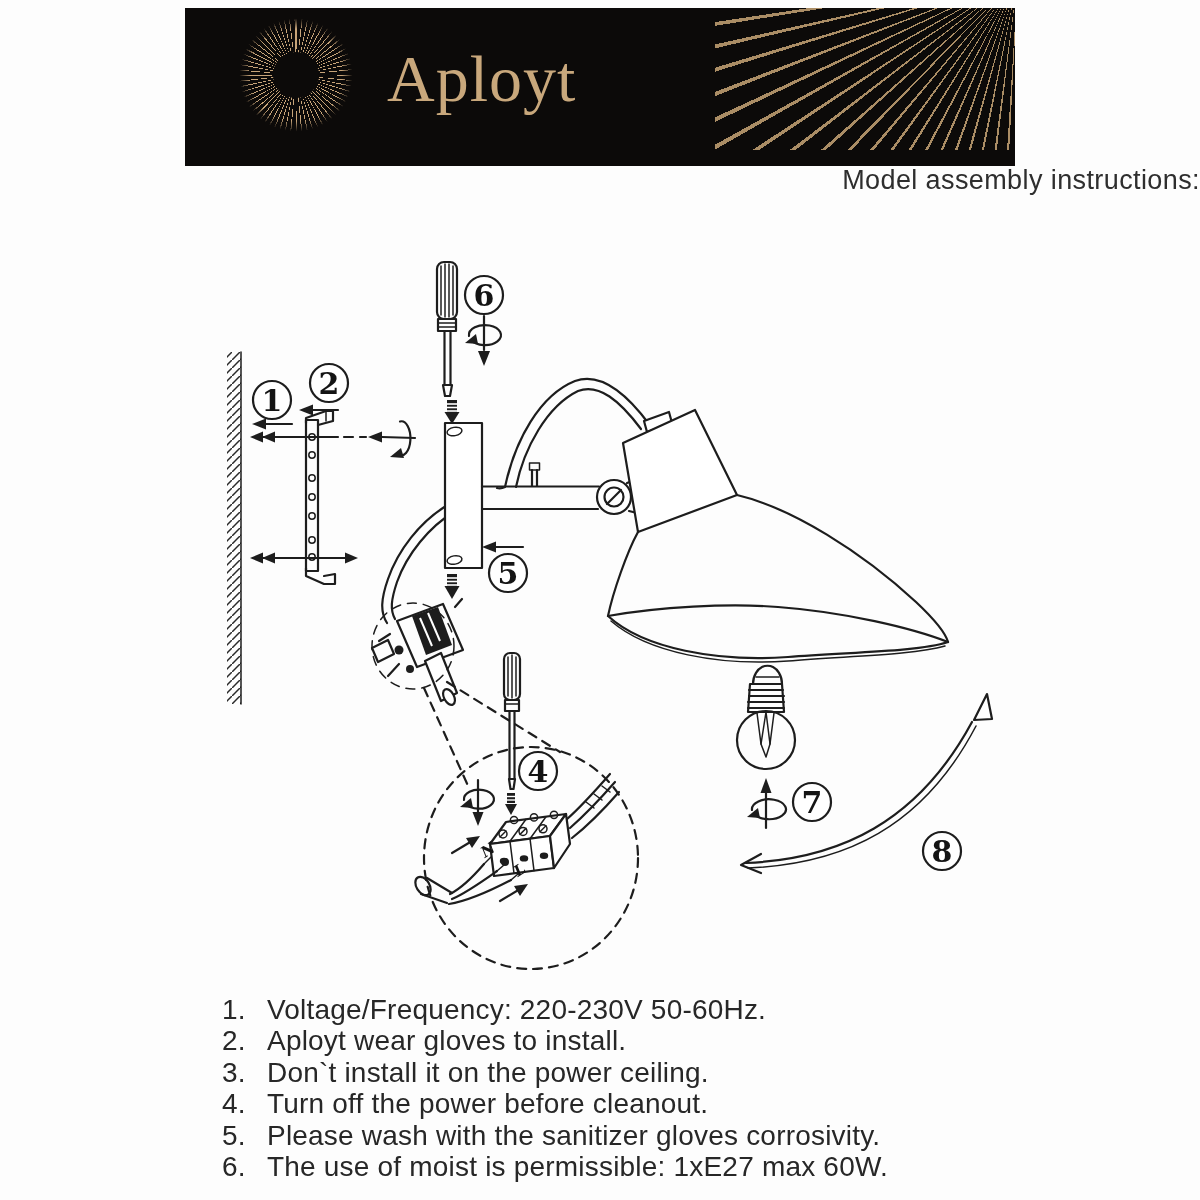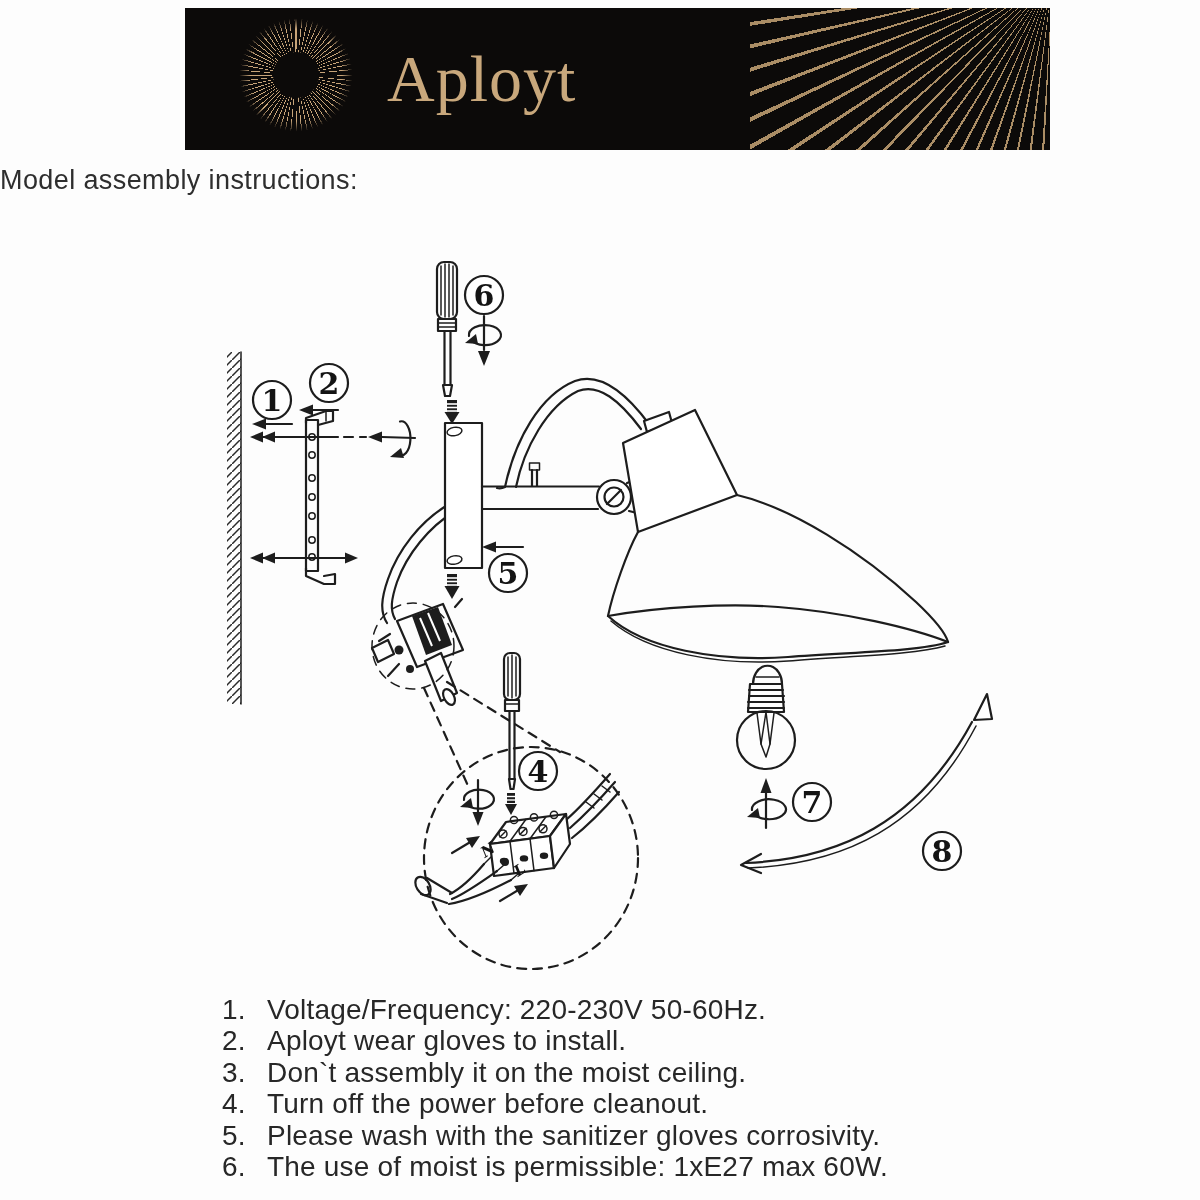--- a/index.html
+++ b/index.html
@@ -1,33 +1,33 @@
 <!DOCTYPE html>
 <html><head>
 <meta charset="utf-8">
 <style>
   html,body{margin:0;padding:0;background:#ffffff;}
   #page{position:relative;width:1200px;height:1200px;background:#fdfdfd;overflow:hidden;
         font-family:"Liberation Sans", sans-serif;color:#262626;}
 
   
-  .banner{position:absolute;left:185px;top:8px;width:830px;height:142px;background:#0c0a09;overflow:hidden;padding-left:35px;}
+  .banner{position:absolute;left:185px;top:8px;width:830px;height:158px;background:#0c0a09;overflow:hidden;}
   .sunburst{position:absolute;left:52px;top:8px;width:118px;height:118px;border-radius:50%;
             background:repeating-conic-gradient(#c7a479 0deg 1.1deg, rgba(0,0,0,0) 1.1deg 5.6deg);
             -webkit-mask:radial-gradient(closest-side, rgba(0,0,0,0) 0 34%, #000 40% 78%, rgba(0,0,0,0) 96%);
             mask:radial-gradient(closest-side, rgba(0,0,0,0) 0 34%, #000 40% 78%, rgba(0,0,0,0) 96%);}
   .sun-hole{position:absolute;left:88px;top:44px;width:46px;height:46px;border-radius:50%;background:#0c0a09;}
   .brand{position:absolute;left:202px;top:26px;font-family:"Liberation Serif", serif;
          font-size:66px;line-height:90px;color:#c9a87c;letter-spacing:1px;font-weight:400;}
   .rays{position:absolute;right:0;top:0;width:300px;height:142px;
         background:repeating-conic-gradient(from 118deg at 101% -22%, rgba(0,0,0,0) 0deg 3.4deg, #b3946a 3.4deg 4.1deg);
         opacity:.95;}
 
   
-  .title-block{position:absolute;left:0;top:164px;width:1200px;text-align:left;color:#2e2e2e;}
+  .title-block{position:absolute;left:0;top:164px;width:1200px;text-align:right;color:#2e2e2e;}
   .title-line{font-size:27px;line-height:32px;letter-spacing:.4px;}
 
   
   .ins-list{position:absolute;left:222px;top:994px;width:830px;color:#272727;}
   .ins-row{display:flex;height:31.5px;align-items:center;font-size:28px;letter-spacing:.2px;}
   .ins-num{width:45px;flex:0 0 45px;}
   .ins-text{white-space:nowrap;}
 
   
   .diagram{position:absolute;left:180px;top:240px;width:840px;height:745px;}
@@ -347,21 +347,21 @@
     <div class="ins-row">
       <span class="ins-num">1.</span>
       <span class="ins-text">Voltage/Frequency: 220-230V 50-60Hz.</span>
     </div>
     <div class="ins-row">
       <span class="ins-num">2.</span>
       <span class="ins-text">Aployt wear gloves to install.</span>
     </div>
     <div class="ins-row">
       <span class="ins-num">3.</span>
-      <span class="ins-text">Don`t assembly it on the moist ceiling.</span>
+      <span class="ins-text">Don`t install it on the power ceiling.</span>
     </div>
     <div class="ins-row">
       <span class="ins-num">4.</span>
       <span class="ins-text">Turn off the power before cleanout.</span>
     </div>
     <div class="ins-row">
       <span class="ins-num">5.</span>
       <span class="ins-text">Please wash with the sanitizer gloves corrosivity.</span>
     </div>
     <div class="ins-row">

